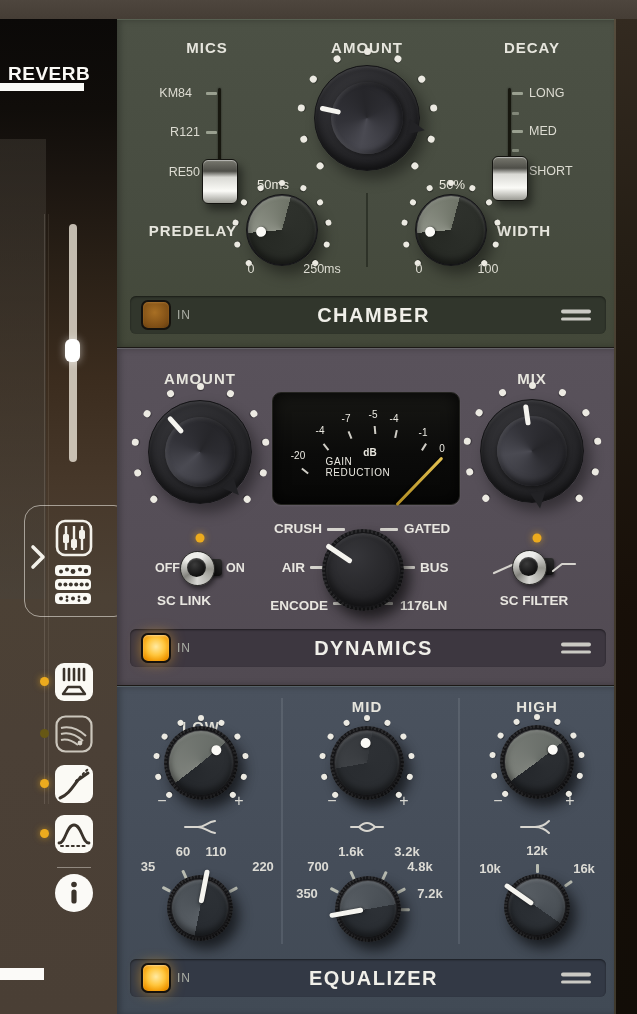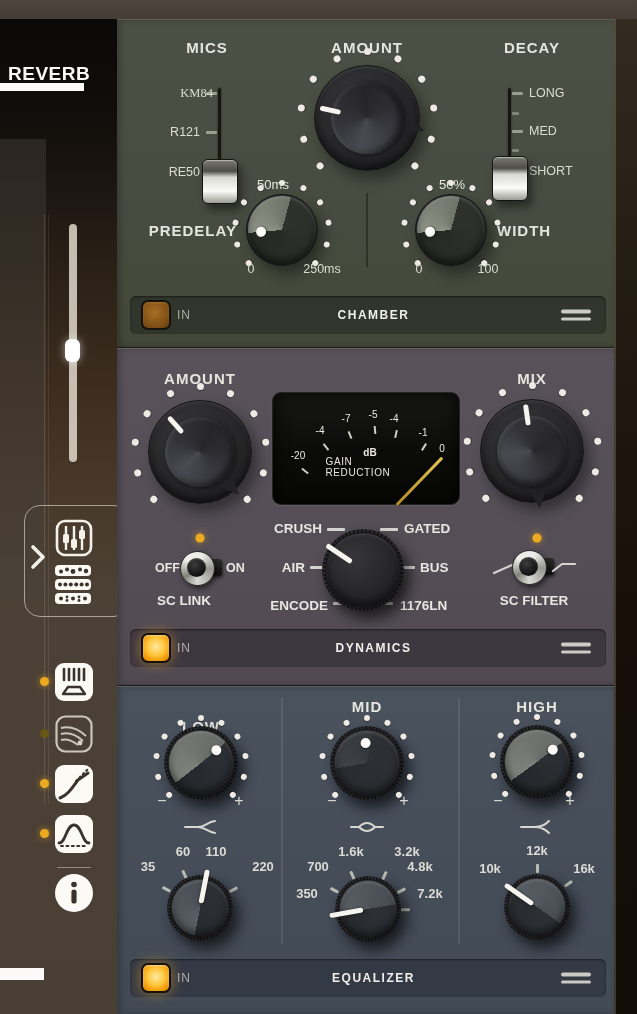--- a/index.html
+++ b/index.html
@@ -48,21 +48,21 @@
            box-shadow:inset 3px 0 6px rgba(0,0,0,0.25); }
   .panel-chamber  { top:19px;  height:327px; background:linear-gradient(180deg,#4c5145 0%,#474c40 60%,#434839 100%); }
   .panel-dynamics { top:348px; height:336px; background:linear-gradient(180deg,#59525b 0%,#554e57 55%,#514a52 100%); }
   .panel-eq       { top:686px; height:328px; background:linear-gradient(180deg,#4a525e 0%,#454d59 55%,#414a55 100%); }
 
   .secbar { position:absolute; left:130px; width:476px; height:38px; border-radius:6px; box-shadow:inset 0 1px 2px rgba(0,0,0,0.5); }
   .bar-chamber  { top:296px; background:#31362c; }
   .bar-dynamics { top:629px; background:#3d3740; }
   .bar-eq       { top:959px; background:#333945; }
   .bartitle { position:absolute; left:11px; right:0; top:50%; transform:translateY(-50%); text-align:center;
-              font-weight:bold; font-size:12px; letter-spacing:1.5px; color:#f0efe9; }
+              font-weight:bold; font-size:20px; letter-spacing:1.5px; color:#f0efe9; }
   .inbtn { position:absolute; left:11px; top:4px; width:26px; height:26px; border-radius:7px; border:2px solid #15120e; }
   .in-off { background:radial-gradient(circle at 45% 40%, #a86f24, #7d4d15 70%, #5c3910); box-shadow:inset 0 1px 2px rgba(255,200,120,0.25); }
   .in-on  { background:radial-gradient(circle at 50% 45%, #ffeaa2 0%, #ffc53c 45%, #f09600 78%, #c27200 100%);
             box-shadow:0 0 13px rgba(255,178,40,0.5), inset 0 1px 2px rgba(255,255,255,0.5); }
   .inlabel { position:absolute; left:47px; top:50%; transform:translateY(-50%); font-size:12px; letter-spacing:1px; color:#abaea5; }
   .grip { position:absolute; right:15px; top:50%; transform:translateY(-50%); width:30px; }
   .grip i { display:block; height:3.5px; border-radius:2px; background:#cbcac4; margin:4px 0; }
 
   
   .knob { position:absolute; transform:translate(-50%,-50%); }
@@ -260,21 +260,21 @@
 
   <div class="panel panel-chamber"></div>
 
   <div class="lbl sec" style="left:207px; top:47px;">MICS</div>
   <div class="lbl sec" style="left:367px; top:47px;">AMOUNT</div>
   <div class="lbl sec" style="left:532px; top:47px;">DECAY</div>
 
   <div class="seltrack" style="left:218px; top:88px; height:92px;"></div>
   <div class="seltick" style="left:206px; top:92px; width:11px;"></div>
   <div class="seltick" style="left:206px; top:131px; width:11px;"></div>
-  <div class="lblr small" style="left:213px; top:93px;font-family:Liberation Serif, serif;">KM84</div>
+  <div class="lblr small" style="left:192px; top:93px;">KM84</div>
   <div class="lblr small" style="left:200px; top:132px;">R121</div>
   <div class="lblr small" style="left:200px; top:172px;">RE50</div>
   <div class="selhandle" style="left:202px; top:159px;"></div>
 
   <div class="seltrack" style="left:508px; top:88px; height:76px;"></div>
   <div class="seltick" style="left:512px; top:92px; width:11px;"></div>
   <div class="seltick" style="left:512px; top:112px; width:7px; opacity:.7;"></div>
   <div class="seltick" style="left:512px; top:130px; width:11px;"></div>
   <div class="seltick" style="left:512px; top:149px; width:7px; opacity:.7;"></div>
   <div class="lbll small" style="left:529px; top:93px;">LONG</div>

